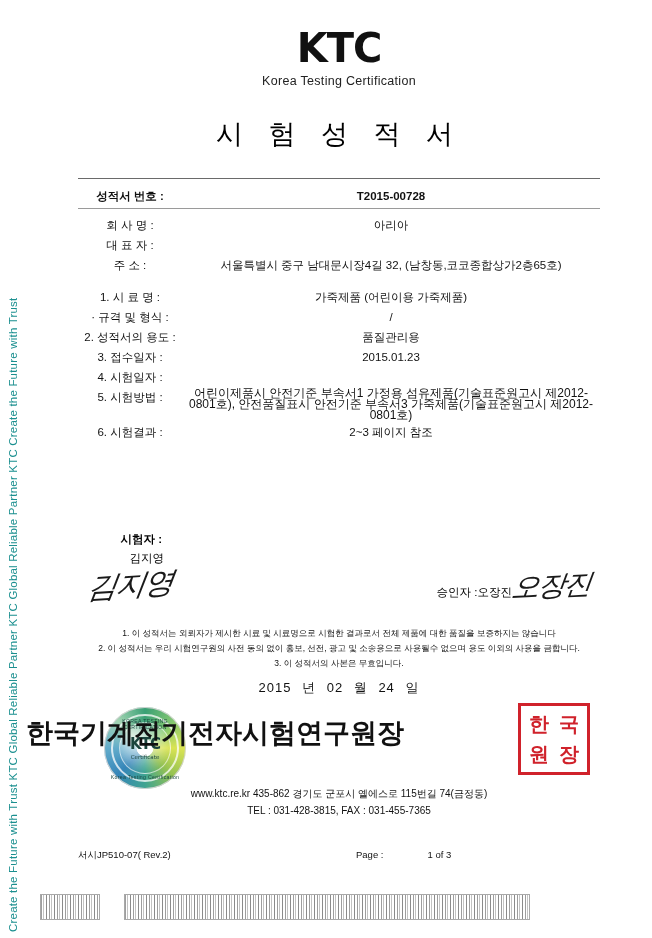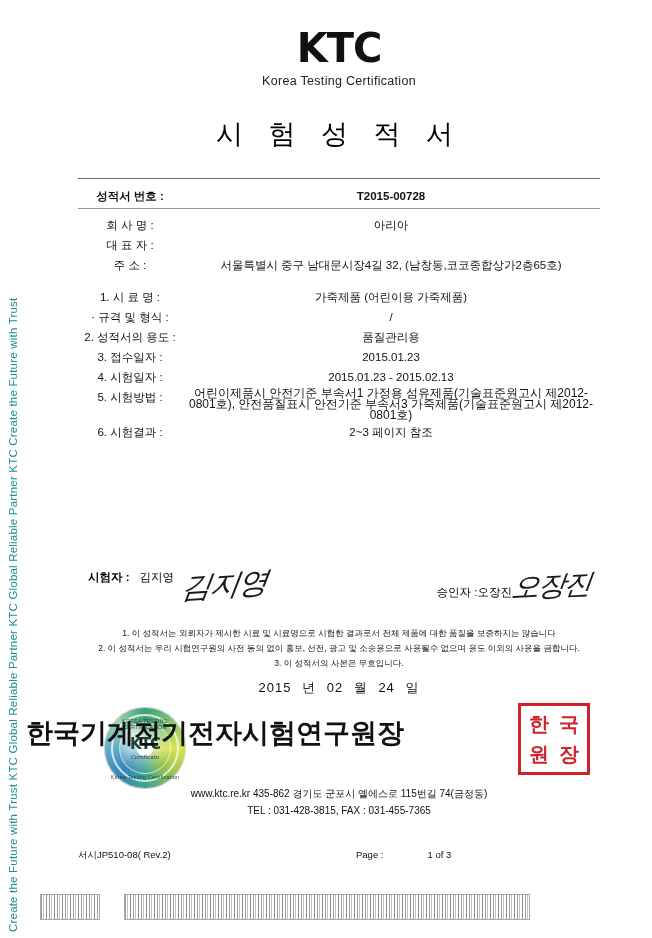--- a/index.html
+++ b/index.html
@@ -111,21 +111,21 @@
 
   
   .sign-row {
     margin: 96px 62px 0 62px;
     display: flex;
     align-items: flex-end;
     font-size: 11.5px;
     position: relative;
     height: 60px;
   }
-  .sign-cell { display: flex; align-items: flex-start; }
+  .sign-cell { display: flex; align-items: flex-end; flex-direction: column; }
   .sign-cell .slab { font-weight: bold; margin-right: 10px; padding-bottom: 4px; }
   .sign-cell .sname { padding-bottom: 4px; margin-right: 8px; }
   .scribble {
     font-family: "DejaVu Serif", serif;
     font-style: italic;
     font-size: 30px;
     color: #1a1a1a;
     transform: skewX(-12deg) rotate(-4deg);
     line-height: 1;
     letter-spacing: -2px;
@@ -335,21 +335,20 @@
     <div class="frow">
       <div class="lbl">2. 성적서의 용도 :</div>
       <div class="val">품질관리용</div>
     </div>
     <div class="frow">
       <div class="lbl">3. 접수일자 :</div>
       <div class="val">2015.01.23</div>
     </div>
     <div class="frow">
       <div class="lbl">4. 시험일자 :</div>
-      <div class="val">2015.01.23 - 2015.02.13</div>
     </div>
     <div class="frow">
       <div class="lbl">5. 시험방법 :</div>
       <div class="val tiny">어린이제품시 안전기준 부속서1 가정용 섬유제품(기술표준원고시 제2012-0801호), 안전품질표시 안전기준 부속서3 가죽제품(기술표준원고시 제2012-0801호)</div>
     </div>
     <div class="frow">
       <div class="lbl">6. 시험결과 :</div>
       <div class="val">2~3 페이지 참조</div>
     </div>
   </div>
@@ -405,21 +404,21 @@
       </div>
     </div>
   </div>
 
   <div class="addr">
     <div>www.ktc.re.kr 435-862 경기도 군포시 옐에스로 115번길 74(금정동)</div>
     <div>TEL : 031-428-3815, FAX : 031-455-7365</div>
   </div>
 
   <div class="form-row">
-    <div class="fno">서시JP510-08( Rev.2)</div>
+    <div class="fno">서시JP510-07( Rev.2)</div>
     <div class="pg">Page :</div>
     <div class="pgv">1 of 3</div>
   </div>
 </div>
 
 <div class="bottom-strips">
   <div class="strip s1"></div>
   <div class="strip s2"></div>
 </div>
 

